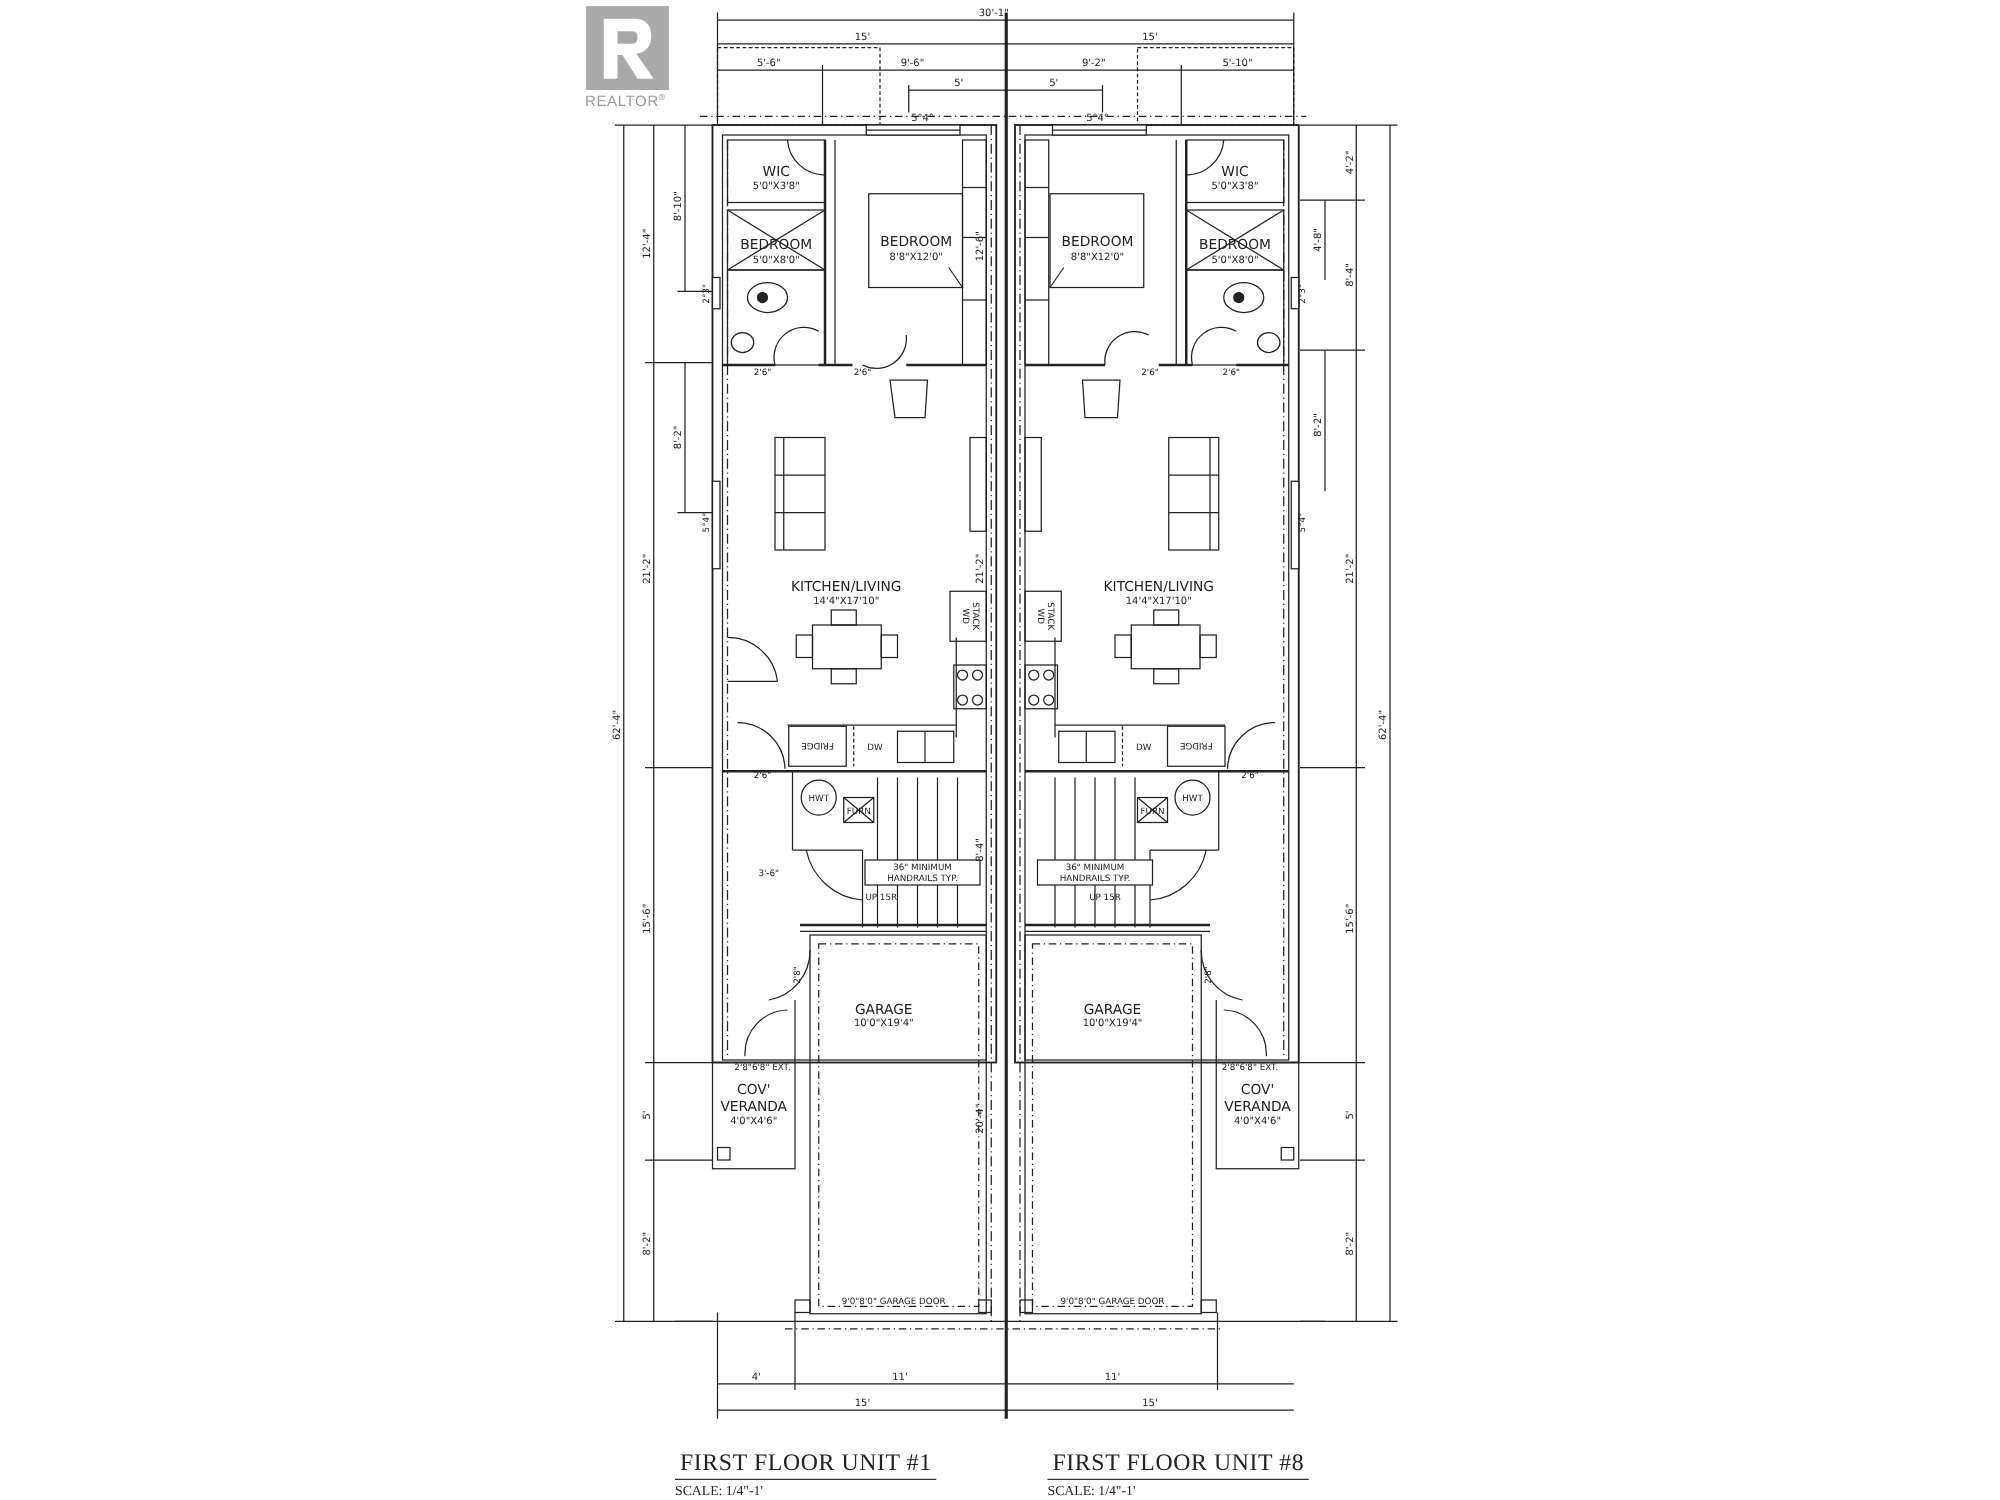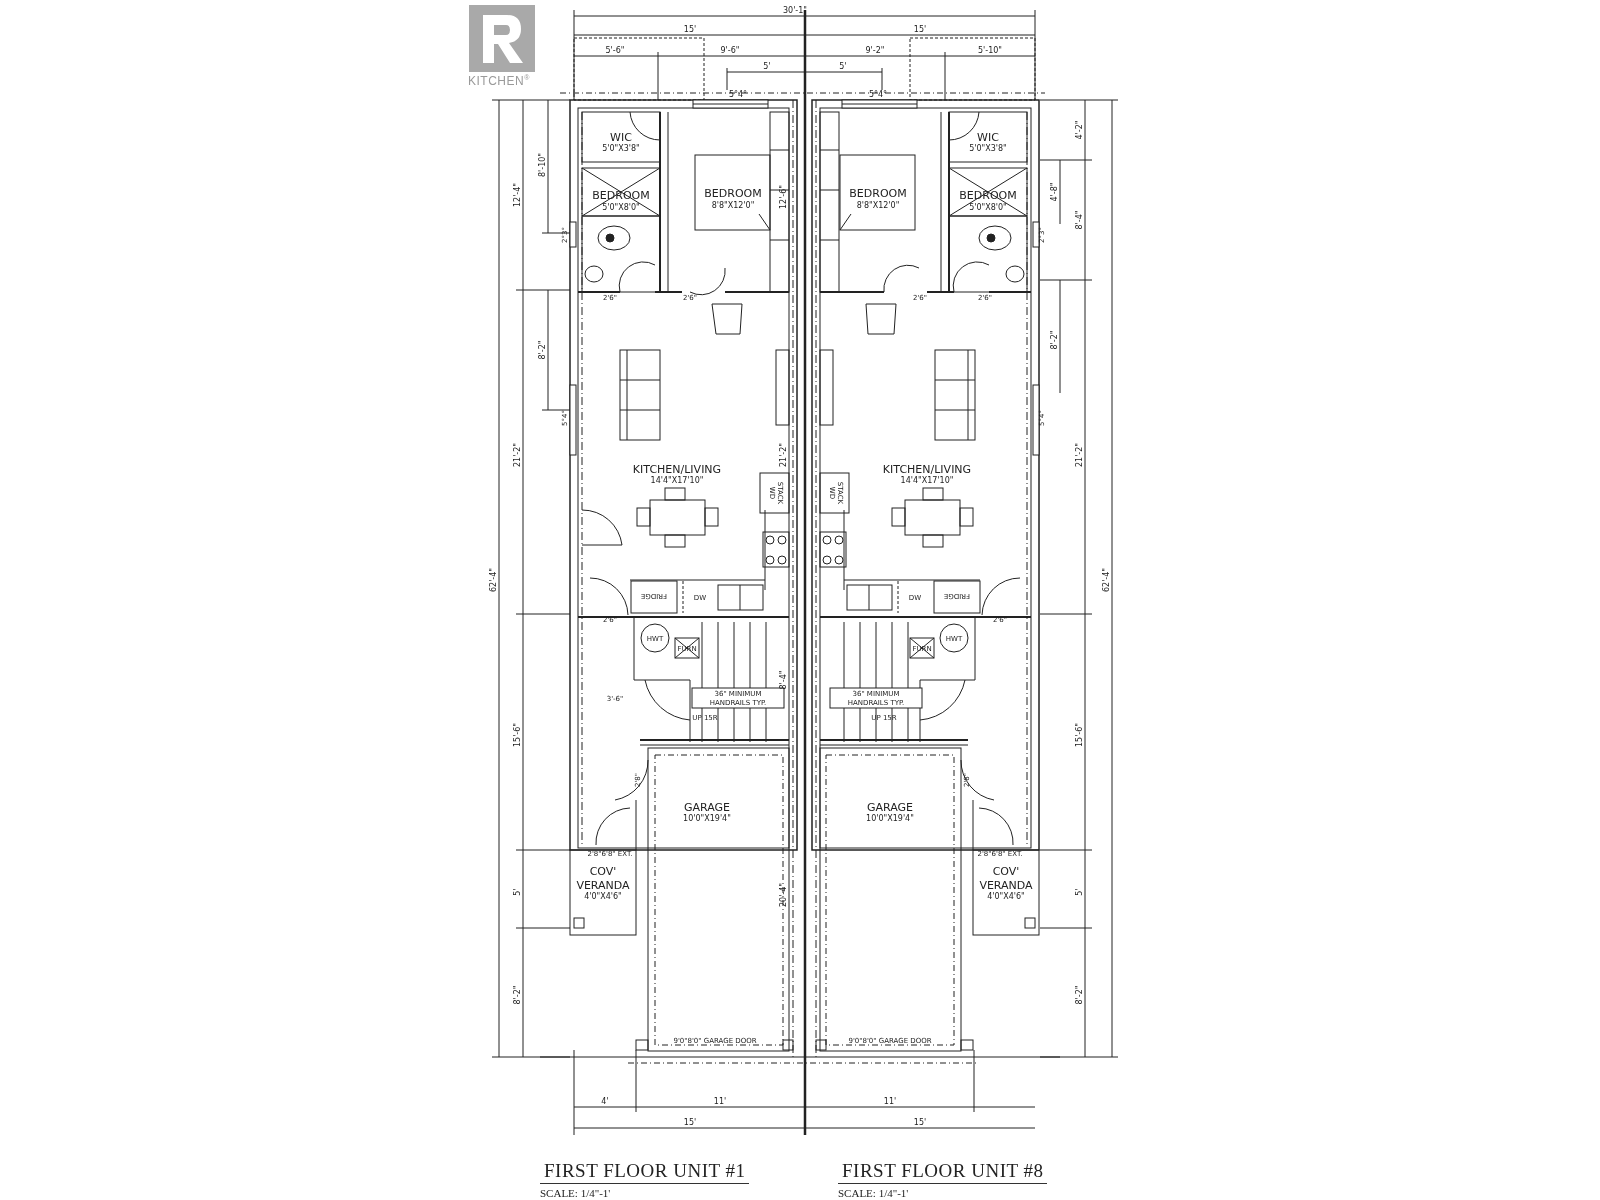--- a/index.html
+++ b/index.html
@@ -21,21 +21,21 @@
 </head>
 <body>
 
 <div class="logo">
   <div class="logo-box">
     <svg width="66" height="67" viewBox="0 0 66 67">
       <rect x="0" y="0" width="66" height="67" fill="#a9a9a9"></rect>
       <path d="M14 10 H38 Q52 10 52 24 Q52 36 40 38 L54 58 H41 L29 39 H25 V58 H14 Z M25 20 V30 H37 Q41 30 41 25 Q41 20 37 20 Z" fill="#ffffff"></path>
     </svg>
   </div>
-  <div class="logo-text"><span>KITCHEN</span><sup style="font-size:7px">®</sup></div>
+  <div class="logo-text"><span>REALTOR</span><sup style="font-size:7px">®</sup></div>
 </div>
 
 <svg id="plan" viewBox="0 0 1600 1200" xmlns="http://www.w3.org/2000/svg">
   <g stroke="#222" stroke-width="1" fill="none">
 
     <line x1="574" y1="16" x2="1035" y2="16"></line>
     <line x1="574" y1="35" x2="1035" y2="35"></line>
     <line x1="574" y1="56" x2="1035" y2="56"></line>
     <line x1="727" y1="72" x2="882" y2="72"></line>
     <line x1="574" y1="10" x2="574" y2="100"></line>

